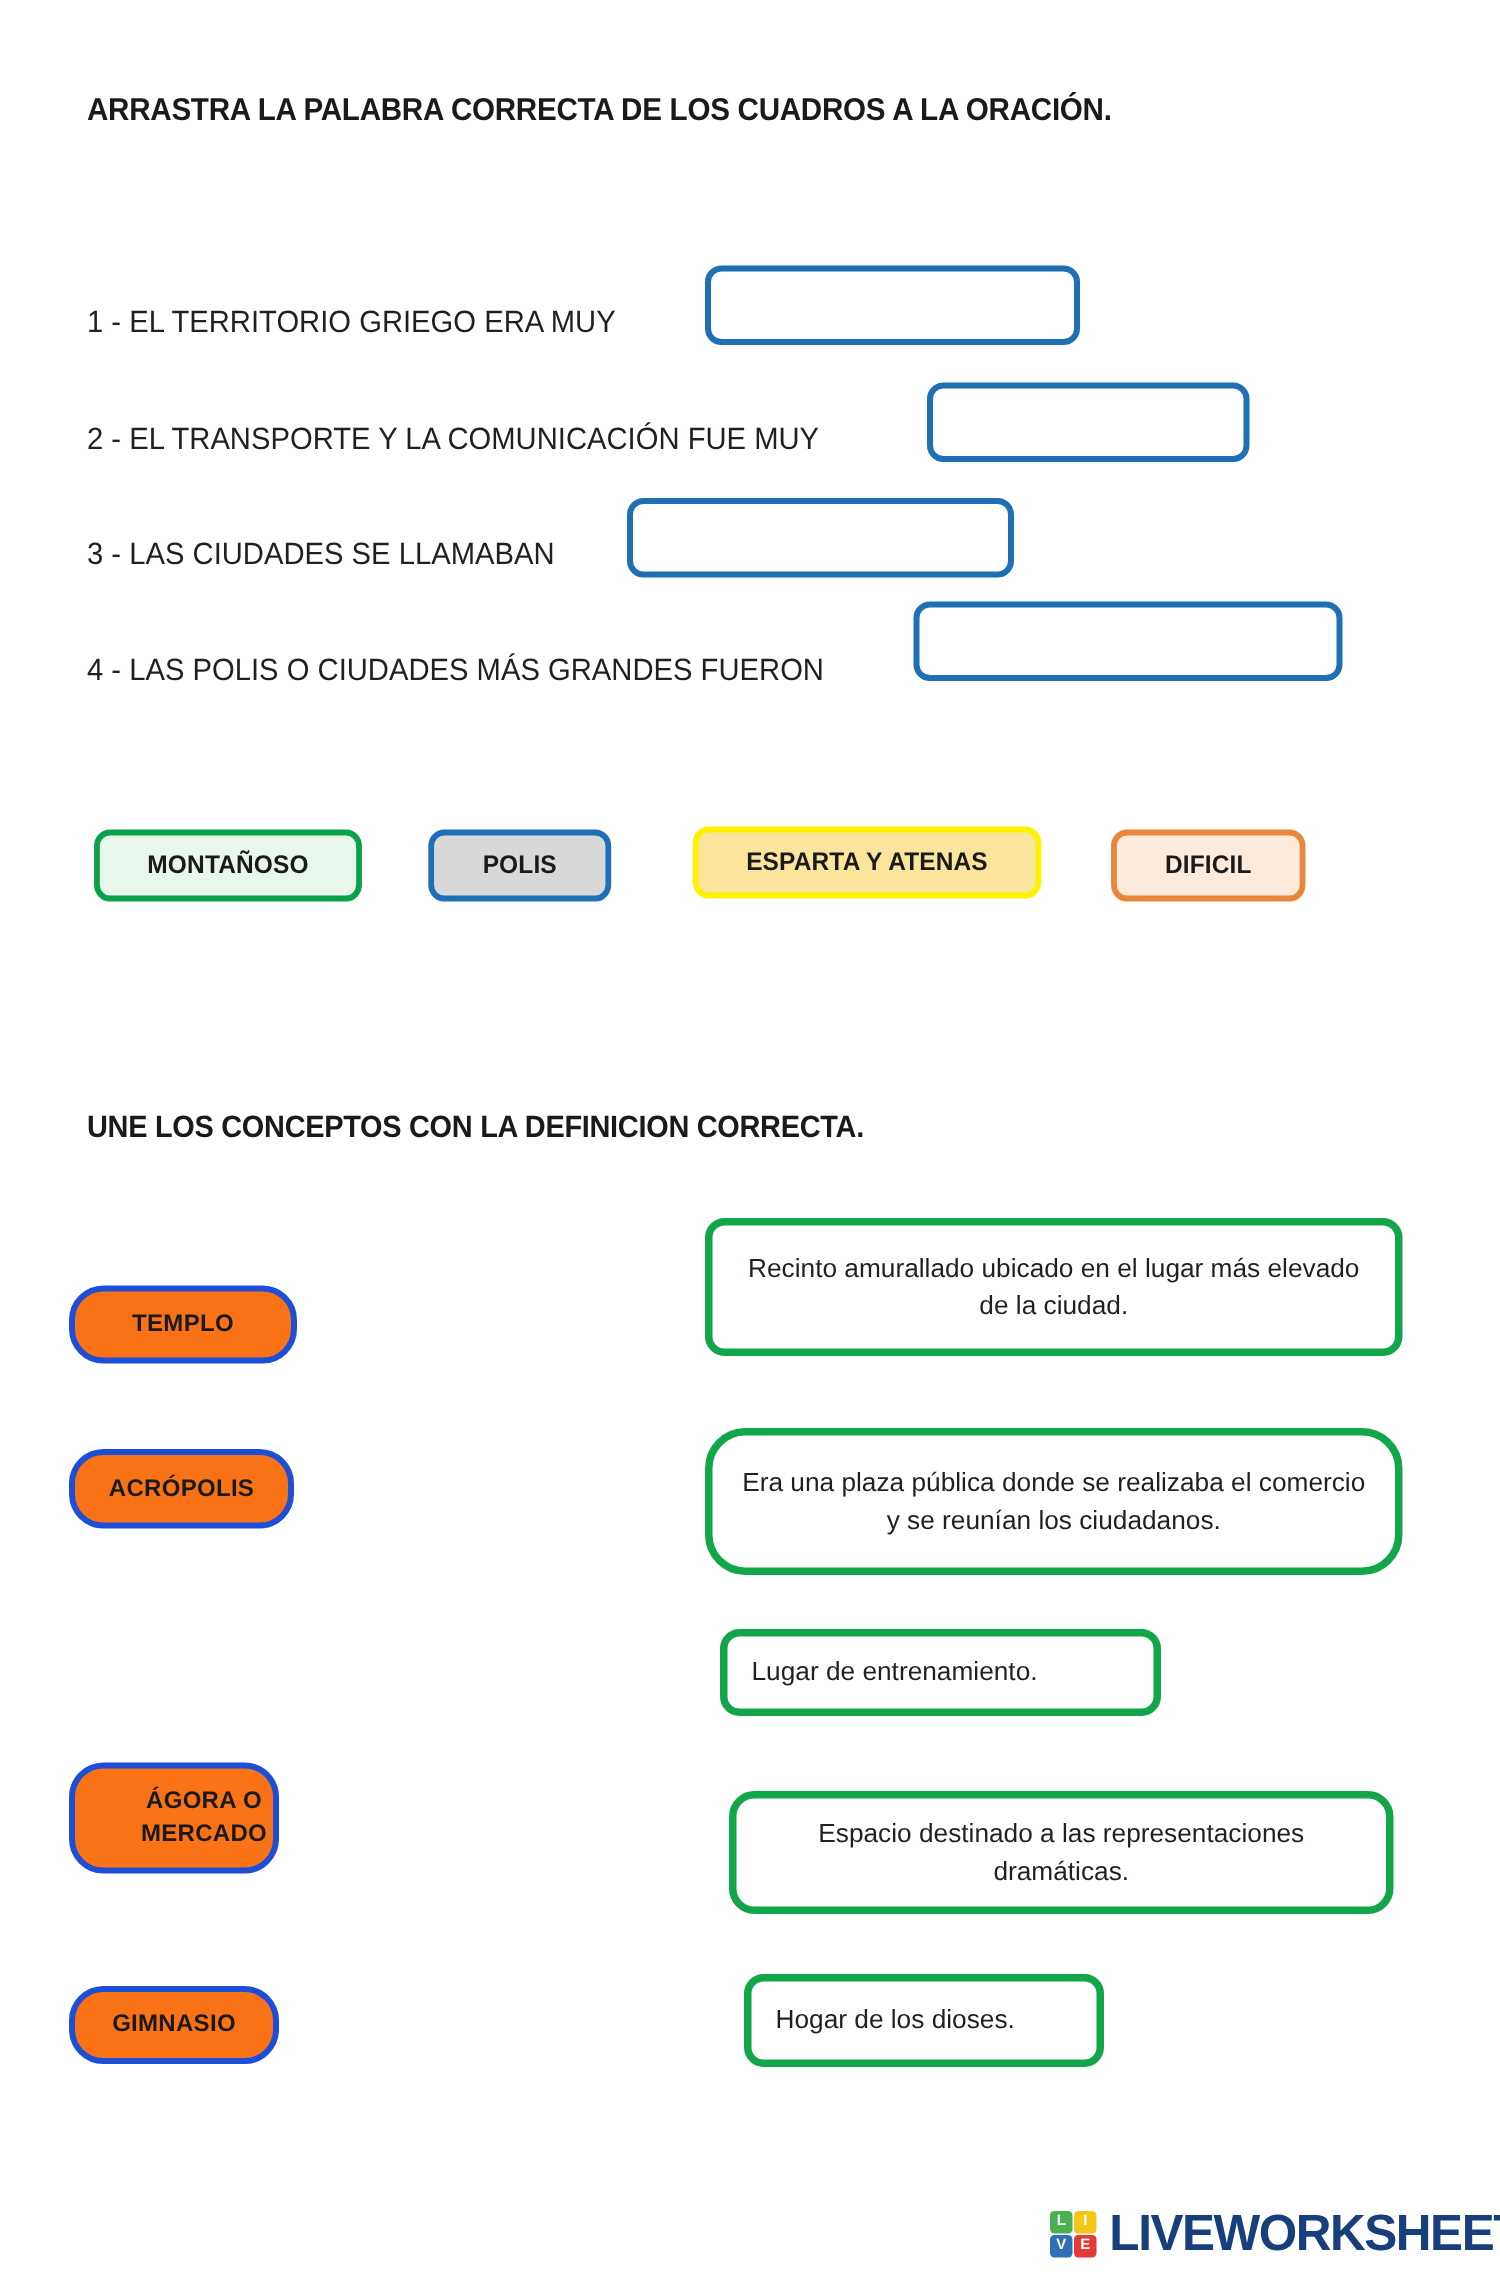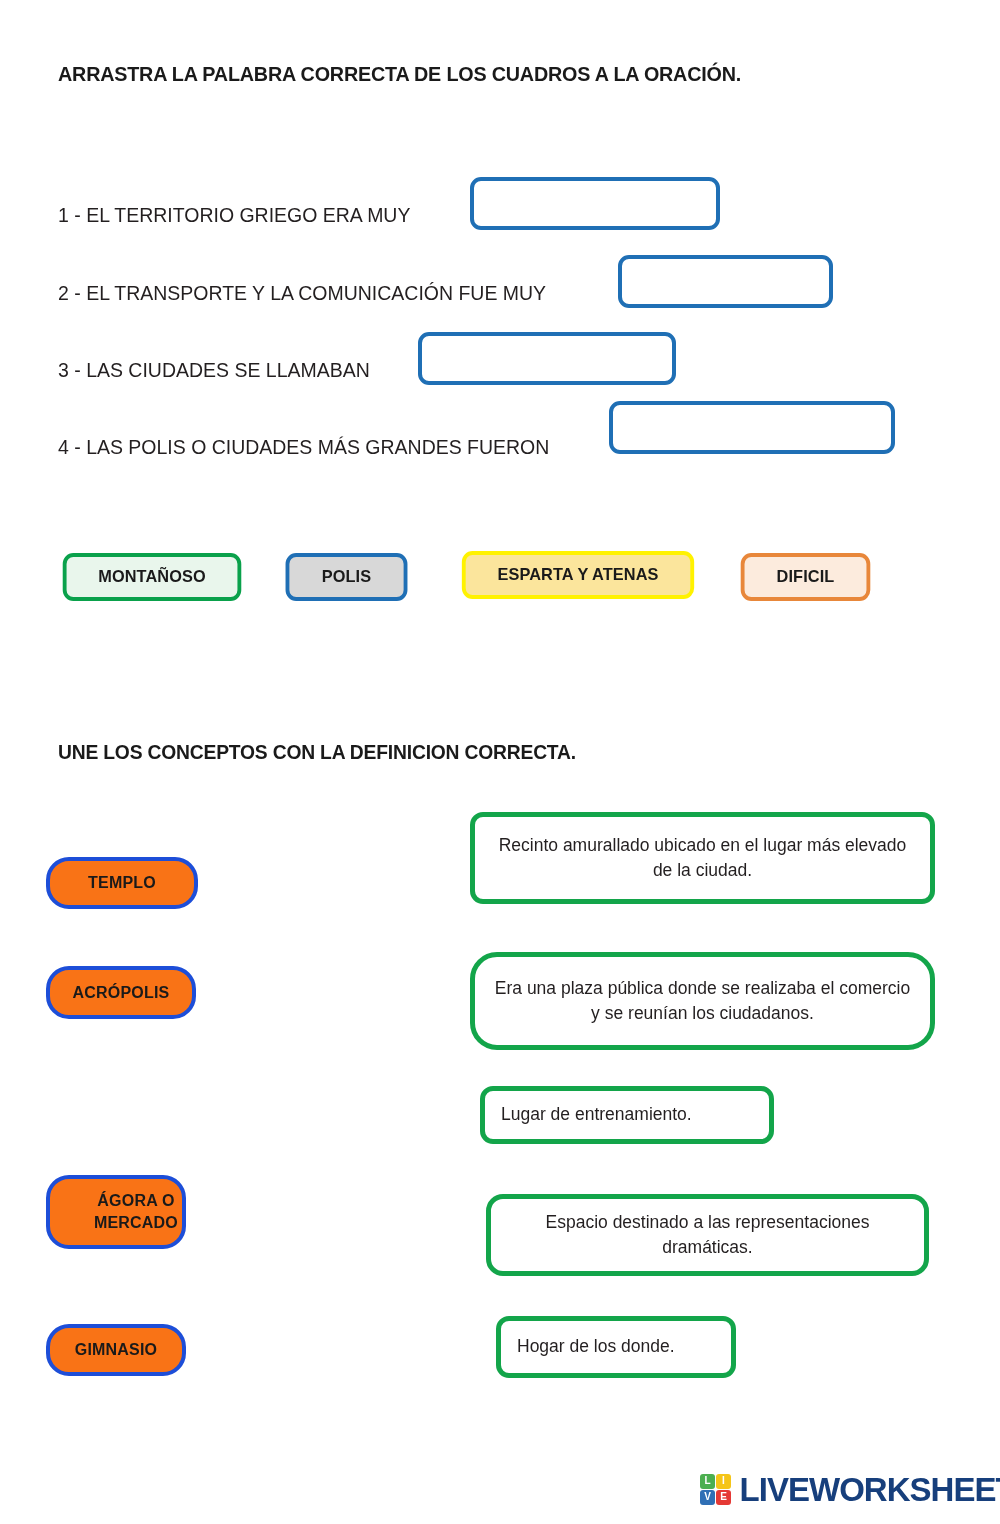--- a/index.html
+++ b/index.html
@@ -222,21 +222,21 @@
 
   <div class="concept-box" id="concept-0">TEMPLO</div>
   <div class="concept-box" id="concept-1">ACRÓPOLIS</div>
   <div class="concept-box" id="concept-3">ÁGORA O MERCADO</div>
   <div class="concept-box" id="concept-4">GIMNASIO</div>
 
   <div class="definition-box" id="definition-0">Recinto amurallado ubicado en el lugar más elevado de la ciudad.</div>
   <div class="definition-box" id="definition-1">Era una plaza pública donde se realizaba el comercio y se reunían los ciudadanos.</div>
   <div class="definition-box" id="definition-2">Lugar de entrenamiento.</div>
   <div class="definition-box" id="definition-3">Espacio destinado a las representaciones dramáticas.</div>
-  <div class="definition-box" id="definition-4">Hogar de los donde.</div>
+  <div class="definition-box" id="definition-4">Hogar de los dioses.</div>
 
   <div class="logo">
     <div class="logo-squares">
       <div class="logo-sq" id="logo-sq-l">L</div>
       <div class="logo-sq" id="logo-sq-i">I</div>
       <div class="logo-sq" id="logo-sq-v">V</div>
       <div class="logo-sq" id="logo-sq-e">E</div>
     </div>
     <div class="logo-word">LIVEWORKSHEETS</div>
   </div>

